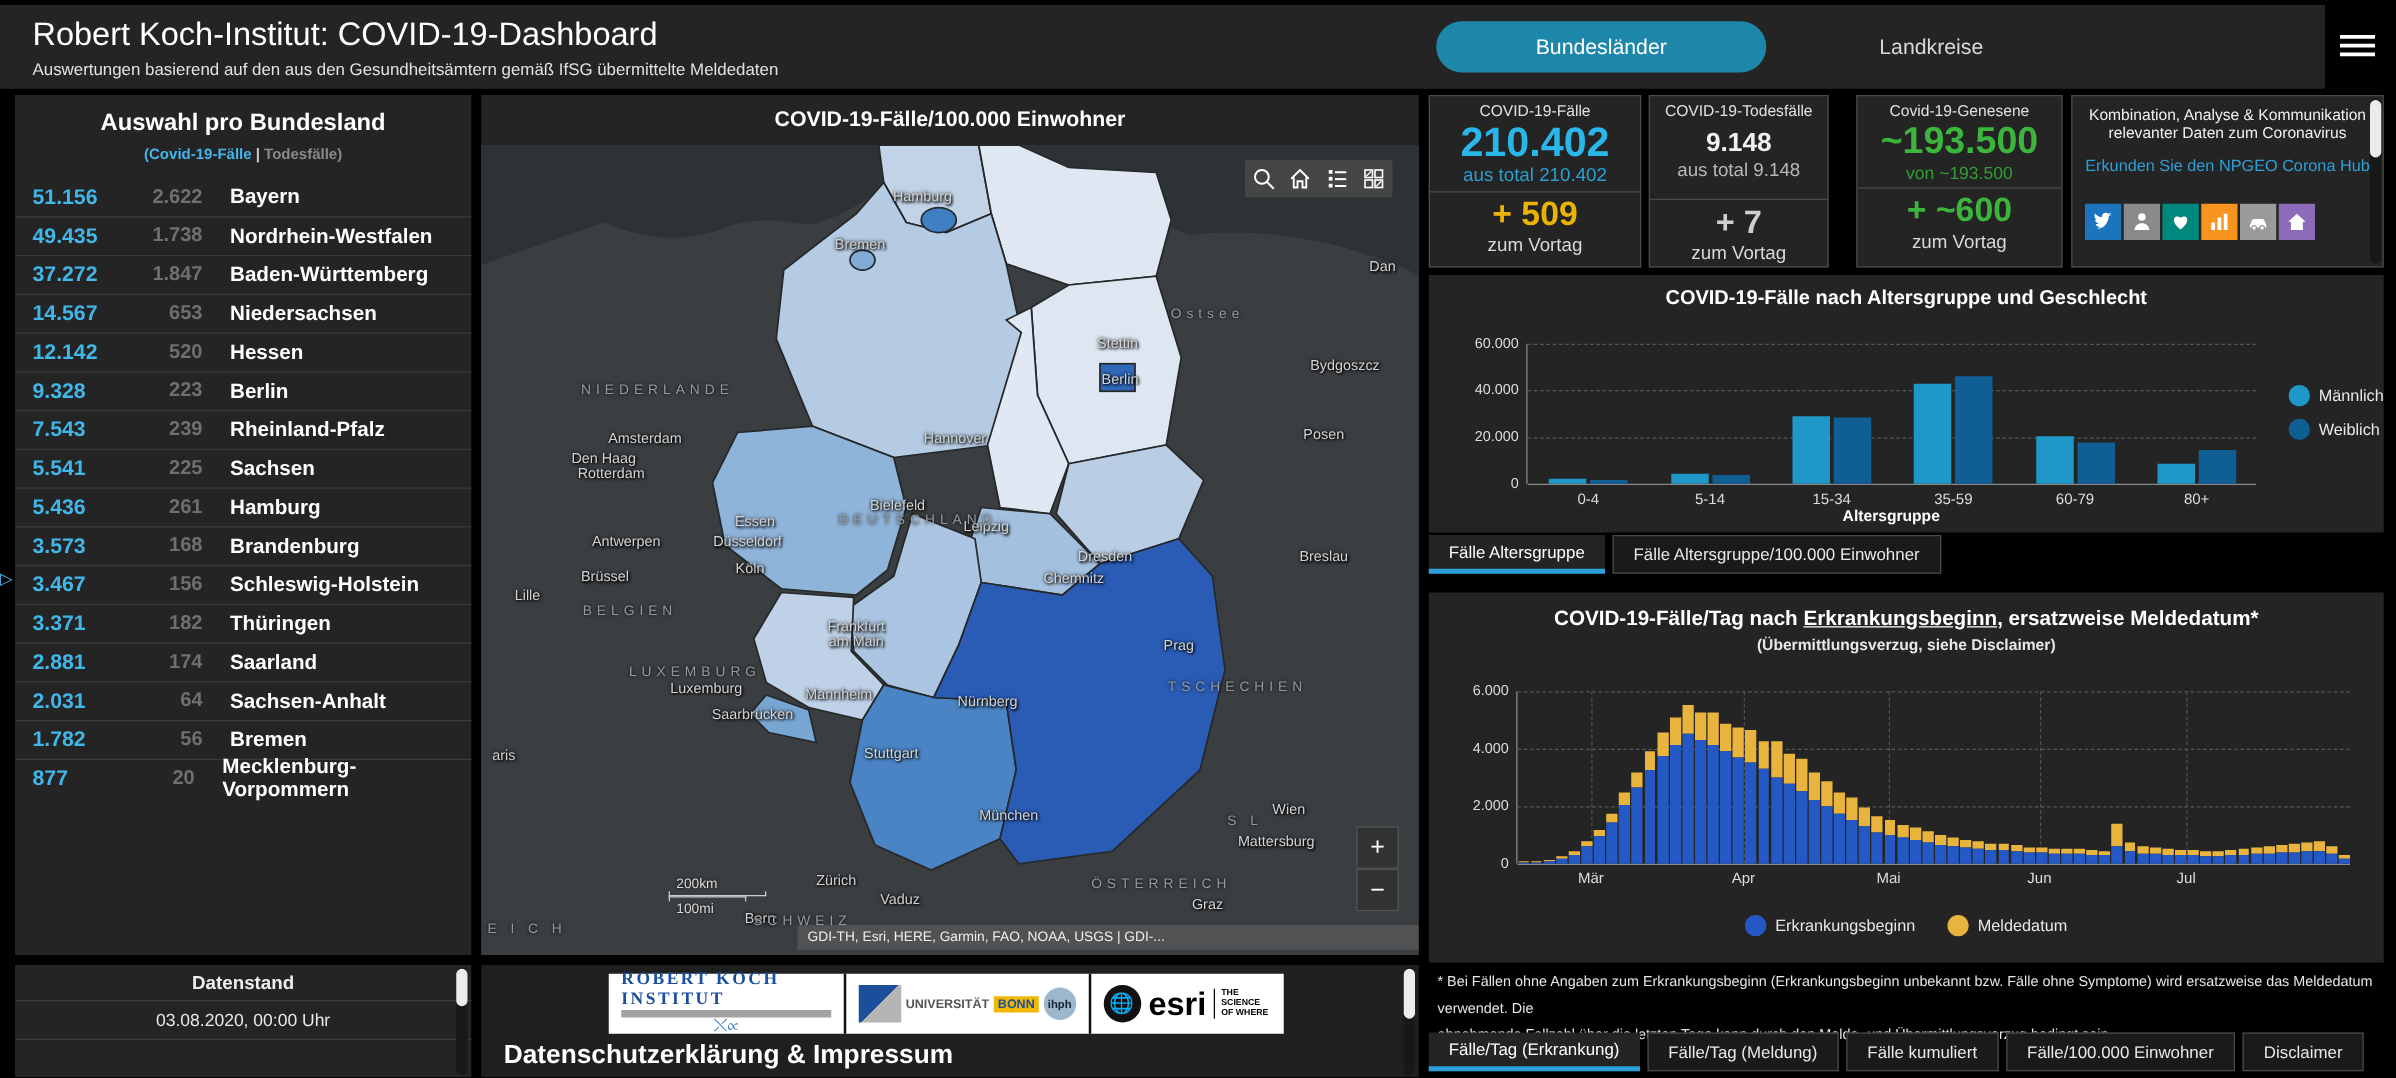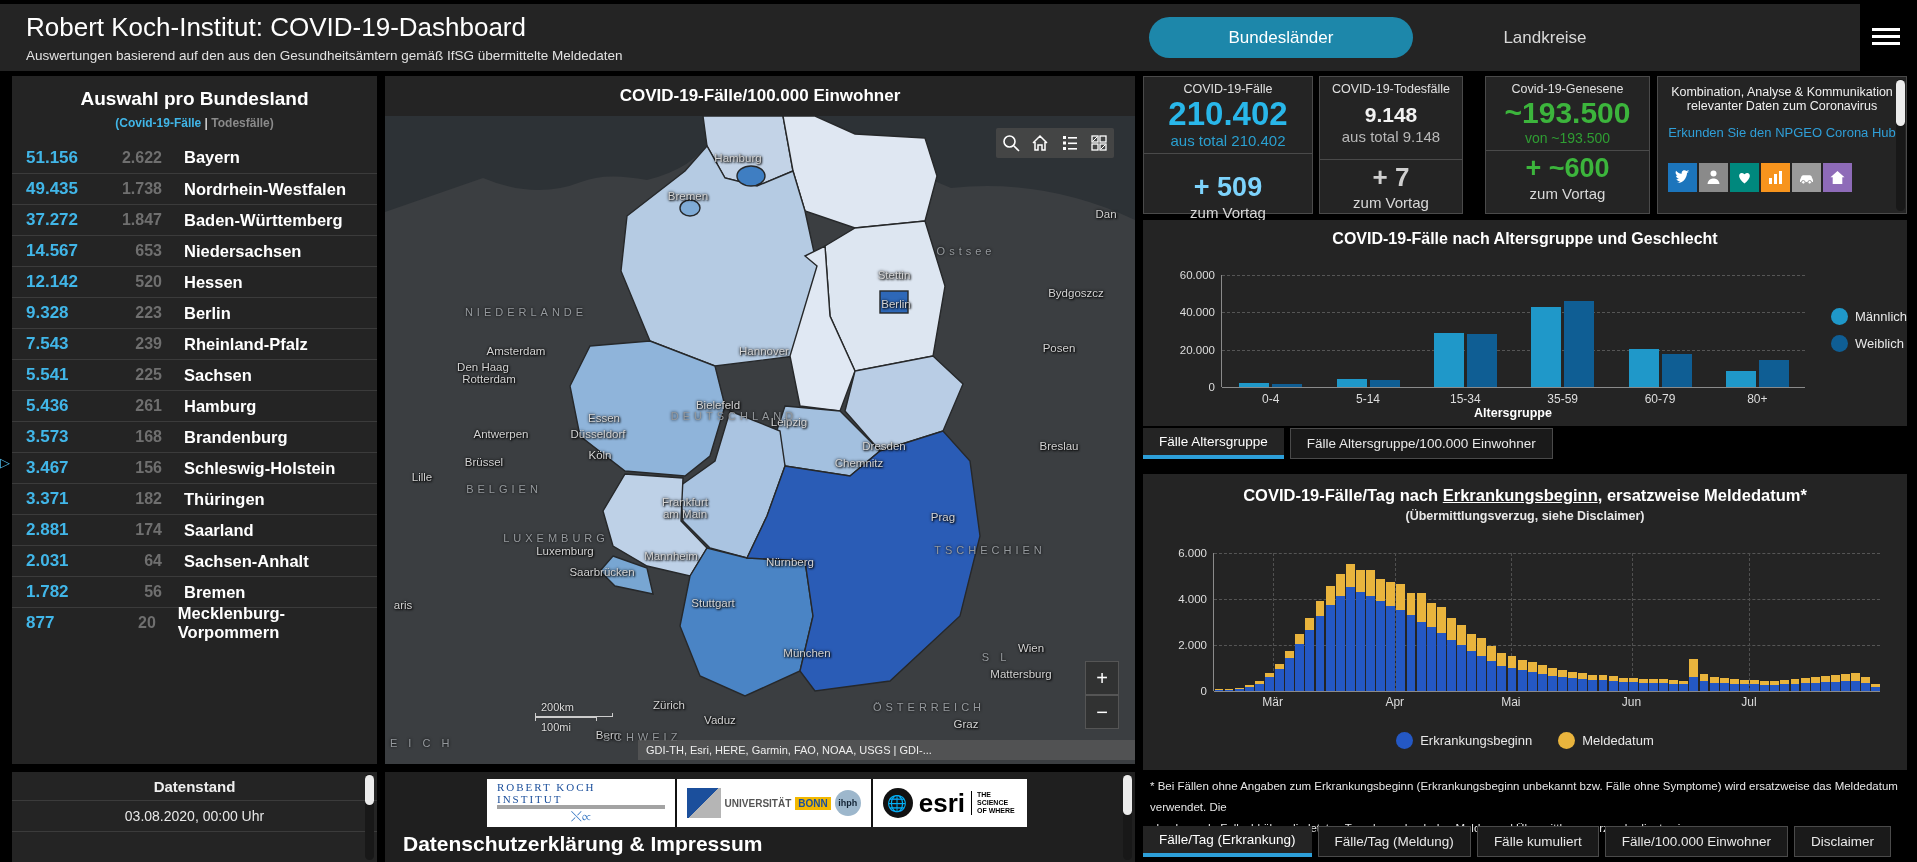--- a/index.html
+++ b/index.html
@@ -60,21 +60,21 @@
   #map-attr{position:absolute;left:253px;top:664px;width:497px;height:20px;background:rgba(90,90,90,.75);
         color:#eee;font-size:11px;display:flex;align-items:center;padding-left:8px;white-space:nowrap;overflow:hidden;}
 
   
   .card{position:absolute;top:76px;height:138px;background:#242424;border:1px solid #4a4a4a;text-align:center;}
   .card-title{font-size:12.5px;color:#e0e0e0;margin-top:5px;}
   .card-divider{border-top:1px solid #4a4a4a;margin-top:4px;}
   #card-cases{left:1143px;width:170px;}
   #card-cases .big{font-size:33px;font-weight:bold;color:#29b7ea;line-height:36px;}
   #card-cases .sub{font-size:15px;color:#2aa0d0;}
-  #card-cases .delta{font-size:27px;font-weight:bold;color:#7dd3fc;line-height:30px;margin-top:18px;}
+  #card-cases .delta{font-size:27px;font-weight:bold;color:#eab308;line-height:30px;margin-top:2px;}
   #card-deaths{left:1319px;width:144px;}
   #card-deaths .big{font-size:21px;font-weight:bold;color:#f2f2f2;line-height:26px;margin-top:6px;}
   #card-deaths .sub{font-size:15px;color:#b8b8b8;}
   #card-deaths .card-divider{margin-top:14px;}
   #card-deaths .delta{font-size:26px;font-weight:bold;color:#cfcfcf;line-height:30px;margin-top:2px;}
   #card-recov{left:1485px;width:165px;}
   #card-recov .big{font-size:30px;font-weight:bold;color:#3cb53c;line-height:34px;}
   #card-recov .sub{font-size:14px;color:#2f9e33;}
   #card-recov .delta{font-size:27px;font-weight:bold;color:#3cb53c;line-height:30px;margin-top:2px;}
   .vortag{font-size:15px;color:#d8d8d8;margin-top:2px;}
@@ -123,21 +123,21 @@
   #daily-legend .leg-item{margin-bottom:0;}
 
   #footnote{position:absolute;left:1150px;top:776px;width:758px;font-size:11.5px;color:#e6e6e6;line-height:21px;}
 
   
   #logo-panel{left:385px;top:772px;width:750px;height:90px;background:#1f1f1f;overflow:hidden;}
   #logo-strip{position:absolute;left:102px;top:7px;width:540px;height:48px;background:#fff;display:flex;align-items:center;}
   .logo-sec{height:100%;display:flex;align-items:center;justify-content:center;padding:0 10px;border-right:2px solid #111;}
   .logo-sec:last-child{border-right:none;}
   #rki-logo{flex-direction:column;color:#1b4f9c;font-family:"Liberation Serif",serif;}
-  #rki-line{font-size:11px;font-weight:normal;letter-spacing:2px;border-bottom:4px solid #a3a3a3;}
+  #rki-line{font-size:14px;font-weight:bold;letter-spacing:2px;border-bottom:6px solid #a3a3a3;}
   #rki-fish{font-size:14px;color:#2a6fc0;}
   #unibonn{gap:4px;}
   #ub-block{width:34px;height:30px;background:linear-gradient(135deg,#1b4f9c 50%,#b5b5b5 50%);}
   #ub-text{font-size:10px;color:#555;font-weight:bold;}
   #ub-bonn{background:#f2b800;color:#1b4f9c;font-weight:bold;font-size:10px;padding:1px 3px;}
   #ihph{width:26px;height:26px;border-radius:50%;background:#9db7cc;color:#123;display:flex;align-items:center;justify-content:center;font-size:9px;font-weight:bold;}
   #esri-logo{gap:6px;color:#000;}
   #esri-globe{width:30px;height:30px;border-radius:50%;background:#111;color:#fff;display:flex;align-items:center;justify-content:center;font-size:16px;}
   #esri-name{font-size:26px;font-weight:bold;color:#000;}
   #esri-tag{font-size:7px;font-weight:bold;color:#000;border-left:1px solid #000;padding-left:5px;line-height:8px;width:46px;}

